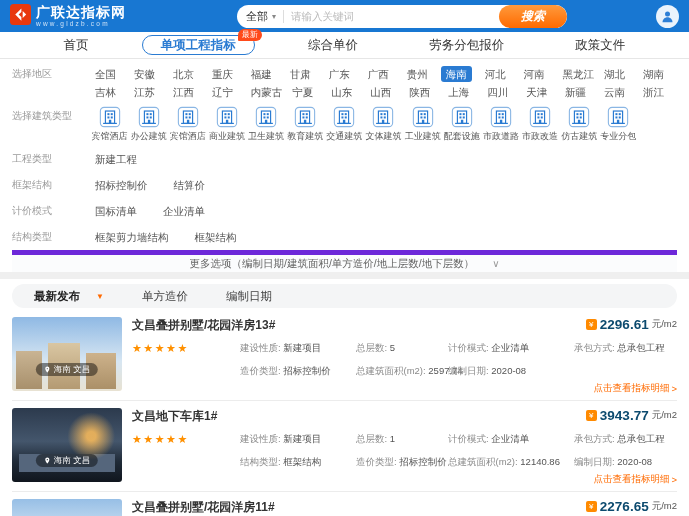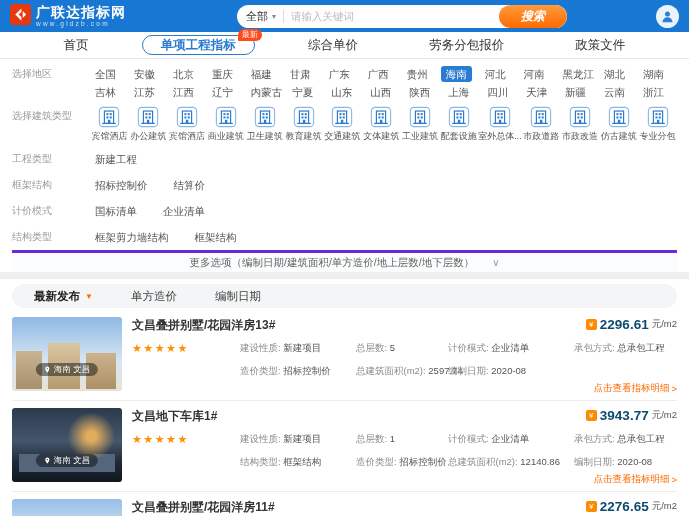--- a/index.html
+++ b/index.html
@@ -34,28 +34,28 @@
   .region-rows { flex:1;text-align:right; }
   .region-row { display:grid; grid-template-columns:repeat(15,1fr); line-height:20px; }
   .chip { font-size:10.5px; color:#555; cursor:pointer; border-radius:3px; padding:0 5px; justify-self:start; line-height:16px; margin-top:2px; white-space:nowrap; }
   .chip.selected { background:#2a7bd2; color:#fff; }
   .type-list { flex:1; display:grid; grid-template-columns:repeat(15,1fr); }
   .type-item { display:flex; flex-direction:column; align-items:center; gap:2px; cursor:pointer; }
   .type-icon svg { display:block; }
   .type-label { font-size:9px; color:#555; white-space:nowrap; }
   .options-inline { flex:1; display:flex;text-align:right; }
   .options-inline .chip { margin-right:16px; }
-  .more-row { display:flex; justify-content:center; align-items:center; gap:18px; height:22px; font-size:10.5px; color:#666; background:#fbfcfd; border-top:3px solid #6d28d9; cursor:pointer; }
+  .more-row { display:flex; justify-content:center; align-items:center; gap:18px; height:22px; font-size:10.5px; color:#666; background:#fbfcfd; border-top:5px solid #6d28d9; cursor:pointer; }
   .more-caret { color:#999; font-size:10px; }
 
   .page-gap { height:7px; background:#efefef; }
 
   
   .sortbar { display:flex; align-items:center; gap:38px; height:24px; background:#f4f5f6; border-radius:12px; margin:5px 12px 2px; padding:0 22px; font-size:11.5px; color:#444; }
-  .sort-item { display:flex; align-items:center; gap:5px; cursor:pointer; }
+  .sort-item { display:flex; align-items:center; gap:16px; cursor:pointer; }
   .sort-item.active { color:#222; font-weight:bold; }
   .sort-caret { display:none; color:#ff6a00; font-size:8px; }
   .sort-caret.show { display:inline; }
 
   
   .results { padding:0 12px; }
   .card { display:flex; gap:10px; padding:7px 0 5px; border-bottom:1px solid #ececec; cursor:pointer; }
   .photo { width:110px; height:74px; border-radius:3px; position:relative; overflow:hidden; flex-shrink:0; background:#ccc; }
   .photo[data-kind="residential-a"] { background-image:
       linear-gradient(#c9b493,#a8906c), linear-gradient(#d9c6a2,#b49a72), linear-gradient(#cdb28b,#ab9068),
@@ -352,35 +352,20 @@
             <rect x="1.5" y="1.5" width="21" height="21" rx="4" fill="none" stroke="#8ab6e4" stroke-width="1.2"></rect>
             <rect x="7" y="5.5" width="10" height="13.5" fill="none" stroke="#2a7bd2" stroke-width="1.3"></rect>
             <rect x="9.2" y="7.8" width="2.2" height="2.2" fill="#2a7bd2"></rect>
             <rect x="12.8" y="7.8" width="2.2" height="2.2" fill="#2a7bd2"></rect>
             <rect x="9.2" y="11.4" width="2.2" height="2.2" fill="#2a7bd2"></rect>
             <rect x="12.8" y="11.4" width="2.2" height="2.2" fill="#2a7bd2"></rect>
             <rect x="10.8" y="15" width="2.6" height="4" fill="#2a7bd2"></rect>
             <line x1="4.5" y1="19" x2="19.5" y2="19" stroke="#2a7bd2" stroke-width="1.3"></line>
           </svg>
         </span>
-        <span class="type-label">室外总体...</span>
-      </div>
-        <div class="type-item">
-        <span class="type-icon">
-          <svg width="22" height="22" viewBox="0 0 24 24">
-            <rect x="1.5" y="1.5" width="21" height="21" rx="4" fill="none" stroke="#8ab6e4" stroke-width="1.2"></rect>
-            <rect x="7" y="5.5" width="10" height="13.5" fill="none" stroke="#2a7bd2" stroke-width="1.3"></rect>
-            <rect x="9.2" y="7.8" width="2.2" height="2.2" fill="#2a7bd2"></rect>
-            <rect x="12.8" y="7.8" width="2.2" height="2.2" fill="#2a7bd2"></rect>
-            <rect x="9.2" y="11.4" width="2.2" height="2.2" fill="#2a7bd2"></rect>
-            <rect x="12.8" y="11.4" width="2.2" height="2.2" fill="#2a7bd2"></rect>
-            <rect x="10.8" y="15" width="2.6" height="4" fill="#2a7bd2"></rect>
-            <line x1="4.5" y1="19" x2="19.5" y2="19" stroke="#2a7bd2" stroke-width="1.3"></line>
-          </svg>
-        </span>
         <span class="type-label">市政道路</span>
       </div>
         <div class="type-item">
         <span class="type-icon">
           <svg width="22" height="22" viewBox="0 0 24 24">
             <rect x="1.5" y="1.5" width="21" height="21" rx="4" fill="none" stroke="#8ab6e4" stroke-width="1.2"></rect>
             <rect x="7" y="5.5" width="10" height="13.5" fill="none" stroke="#2a7bd2" stroke-width="1.3"></rect>
             <rect x="9.2" y="7.8" width="2.2" height="2.2" fill="#2a7bd2"></rect>
             <rect x="12.8" y="7.8" width="2.2" height="2.2" fill="#2a7bd2"></rect>
             <rect x="9.2" y="11.4" width="2.2" height="2.2" fill="#2a7bd2"></rect>

